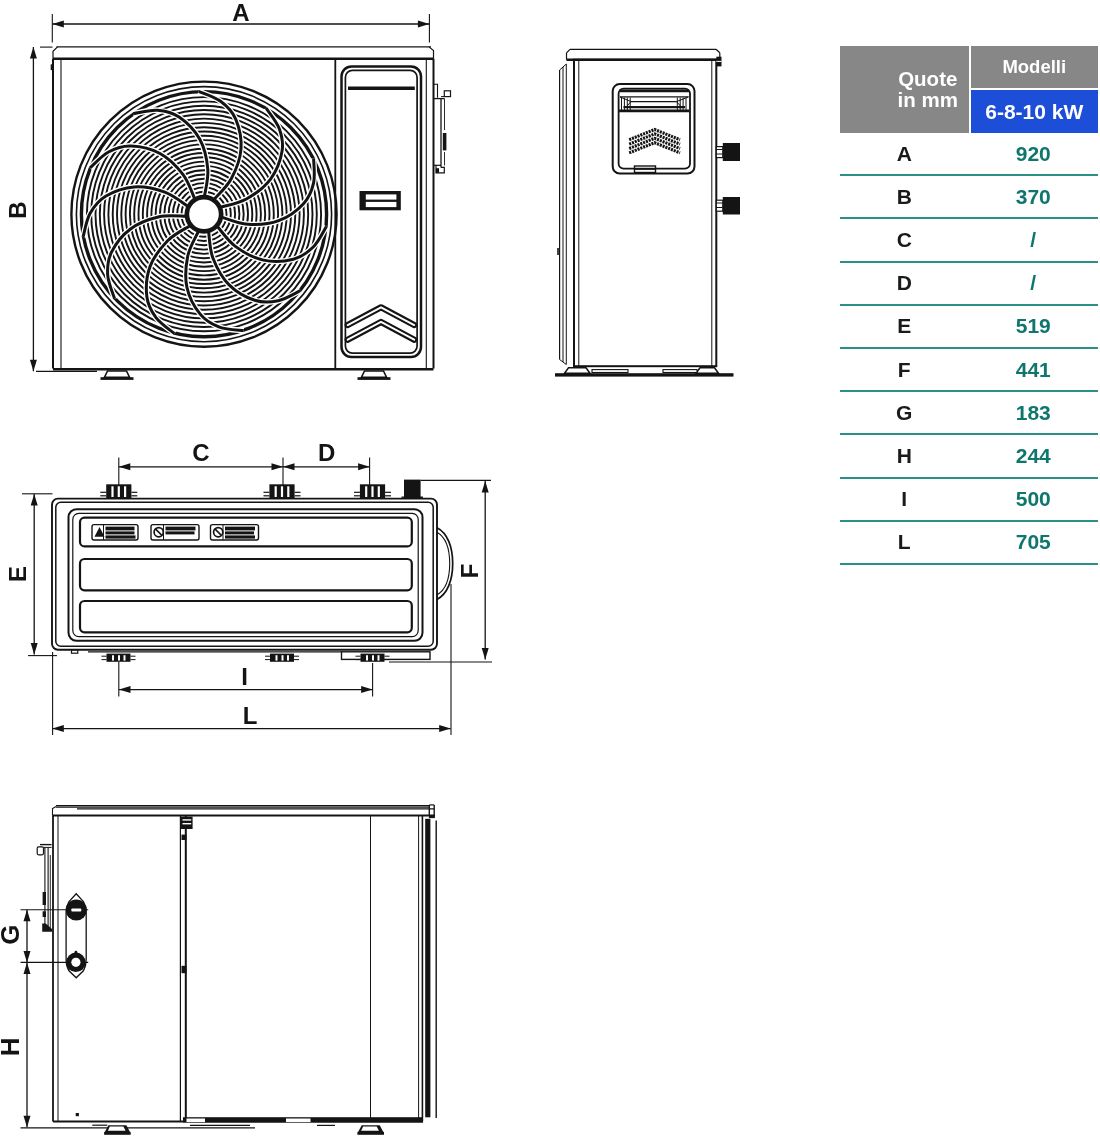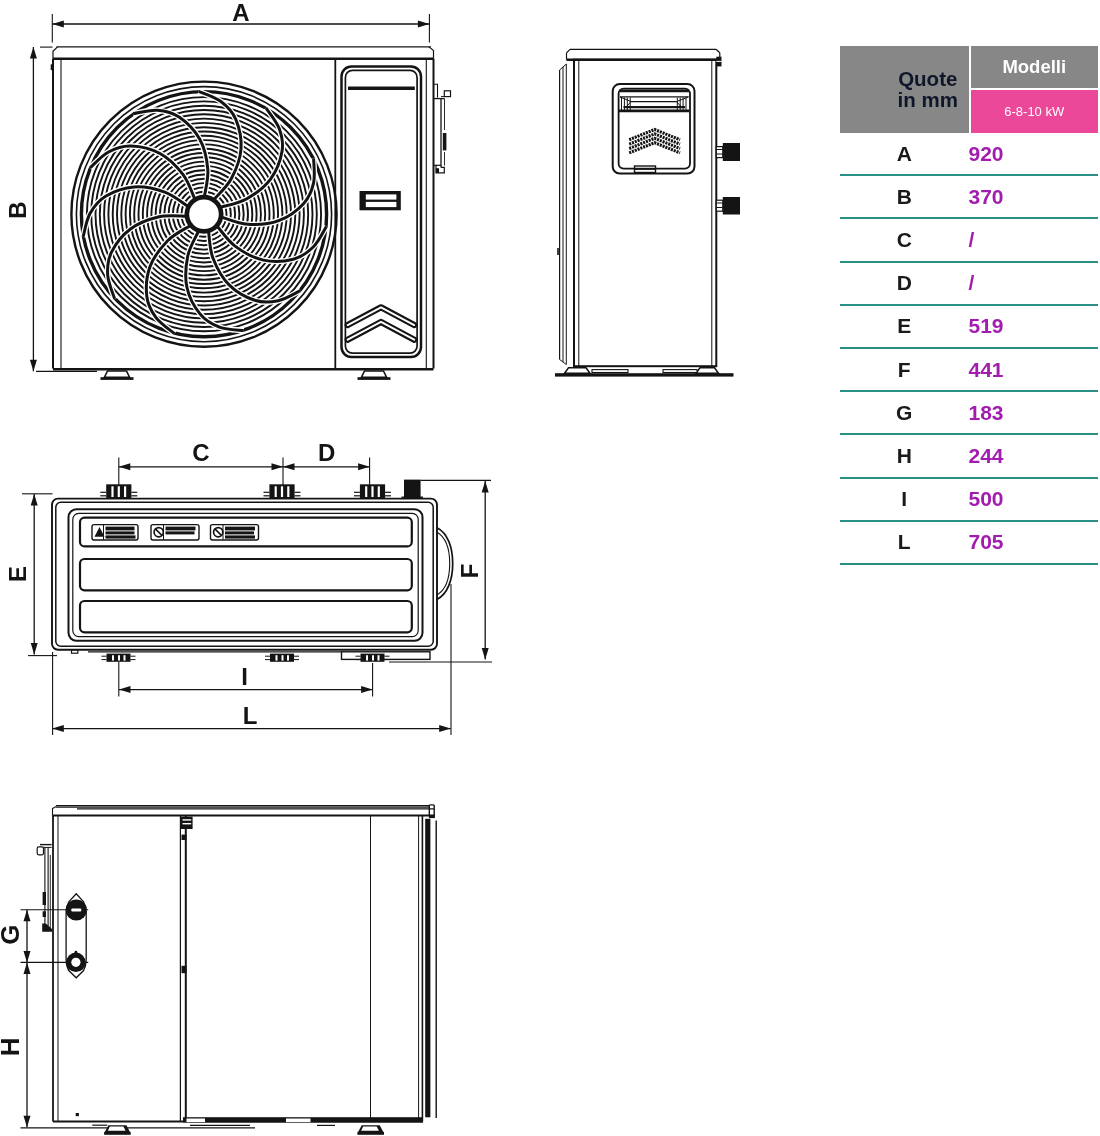--- a/index.html
+++ b/index.html
@@ -1,30 +1,30 @@
 <!DOCTYPE html>
 <html><head><meta charset="utf-8">
 <style>
 * { margin:0; padding:0; box-sizing:border-box; }
 body { width:1100px; height:1136px; background:#ffffff; position:relative;
   font-family:"Liberation Sans", sans-serif; overflow:hidden; }
 svg text { font-family:"Liberation Sans", sans-serif; }
 #tbl { position:absolute; left:840px; top:45.5px; width:258px; }
 #hdr { display:flex; height:87.5px; }
-.hl { width:128.5px; background:#878787; color:#0f172a; font-weight:bold;
+.hl { width:128.5px; background:#878787; color:#ffffff; font-weight:bold;
   font-size:20.5px; line-height:21.5px; display:flex; align-items:center; justify-content:center;
   text-align:center;padding-left:47px; }
 .hr { margin-left:2px; flex:1; display:flex; flex-direction:column; }
 .hr .m { height:42.5px; background:#878787; color:#fff; font-weight:bold; font-size:18.5px;
   display:flex; align-items:center; justify-content:center; }
-.hr .k { margin-top:2px; flex:1; background:#ec4899; color:#fff; font-weight:normal; font-size:13px;
+.hr .k { margin-top:2px; flex:1; background:#1d4ed8; color:#fff; font-weight:bold; font-size:21px;
   display:flex; align-items:center; justify-content:center; }
 .row { display:flex; height:43.2px; border-bottom:2px solid #2a8f85; align-items:center; }
 .c1 { width:128.5px; text-align:center; font-weight:bold; font-size:21px; color:#1a1a1a; }
-.c2 { flex:1; text-align:left; font-weight:bold; font-size:21px; color:#a21caf; }
+.c2 { flex:1; text-align:center; font-weight:bold; font-size:21px; color:#0f766e; }
 </style></head>
 <body>
 <svg width="1100" height="1136" viewBox="0 0 1100 1136" style="position:absolute;left:0;top:0">
 <line x1="56.5" y1="46.9" x2="431.0" y2="46.9" stroke="#141414" stroke-width="1.2" stroke-linecap="butt"></line>
 <line x1="53.0" y1="58.7" x2="433.5" y2="58.7" stroke="#141414" stroke-width="2.4" stroke-linecap="butt"></line>
 <path d="M53,58.7 L53,51.2 L57.5,46.9" stroke="#141414" stroke-width="1.2" fill="none" stroke-linejoin="miter" stroke-linecap="butt"></path>
 <path d="M433.5,58.7 L433.5,50.5 L429,46.9" stroke="#141414" stroke-width="1.2" fill="none" stroke-linejoin="miter" stroke-linecap="butt"></path>
 <line x1="53.0" y1="58.7" x2="53.0" y2="368.5" stroke="#141414" stroke-width="2.0" stroke-linecap="butt"></line>
 <line x1="433.5" y1="58.7" x2="433.5" y2="368.5" stroke="#141414" stroke-width="2.0" stroke-linecap="butt"></line>
 <line x1="53.0" y1="369.2" x2="433.5" y2="369.2" stroke="#141414" stroke-width="2.6" stroke-linecap="butt"></line>

